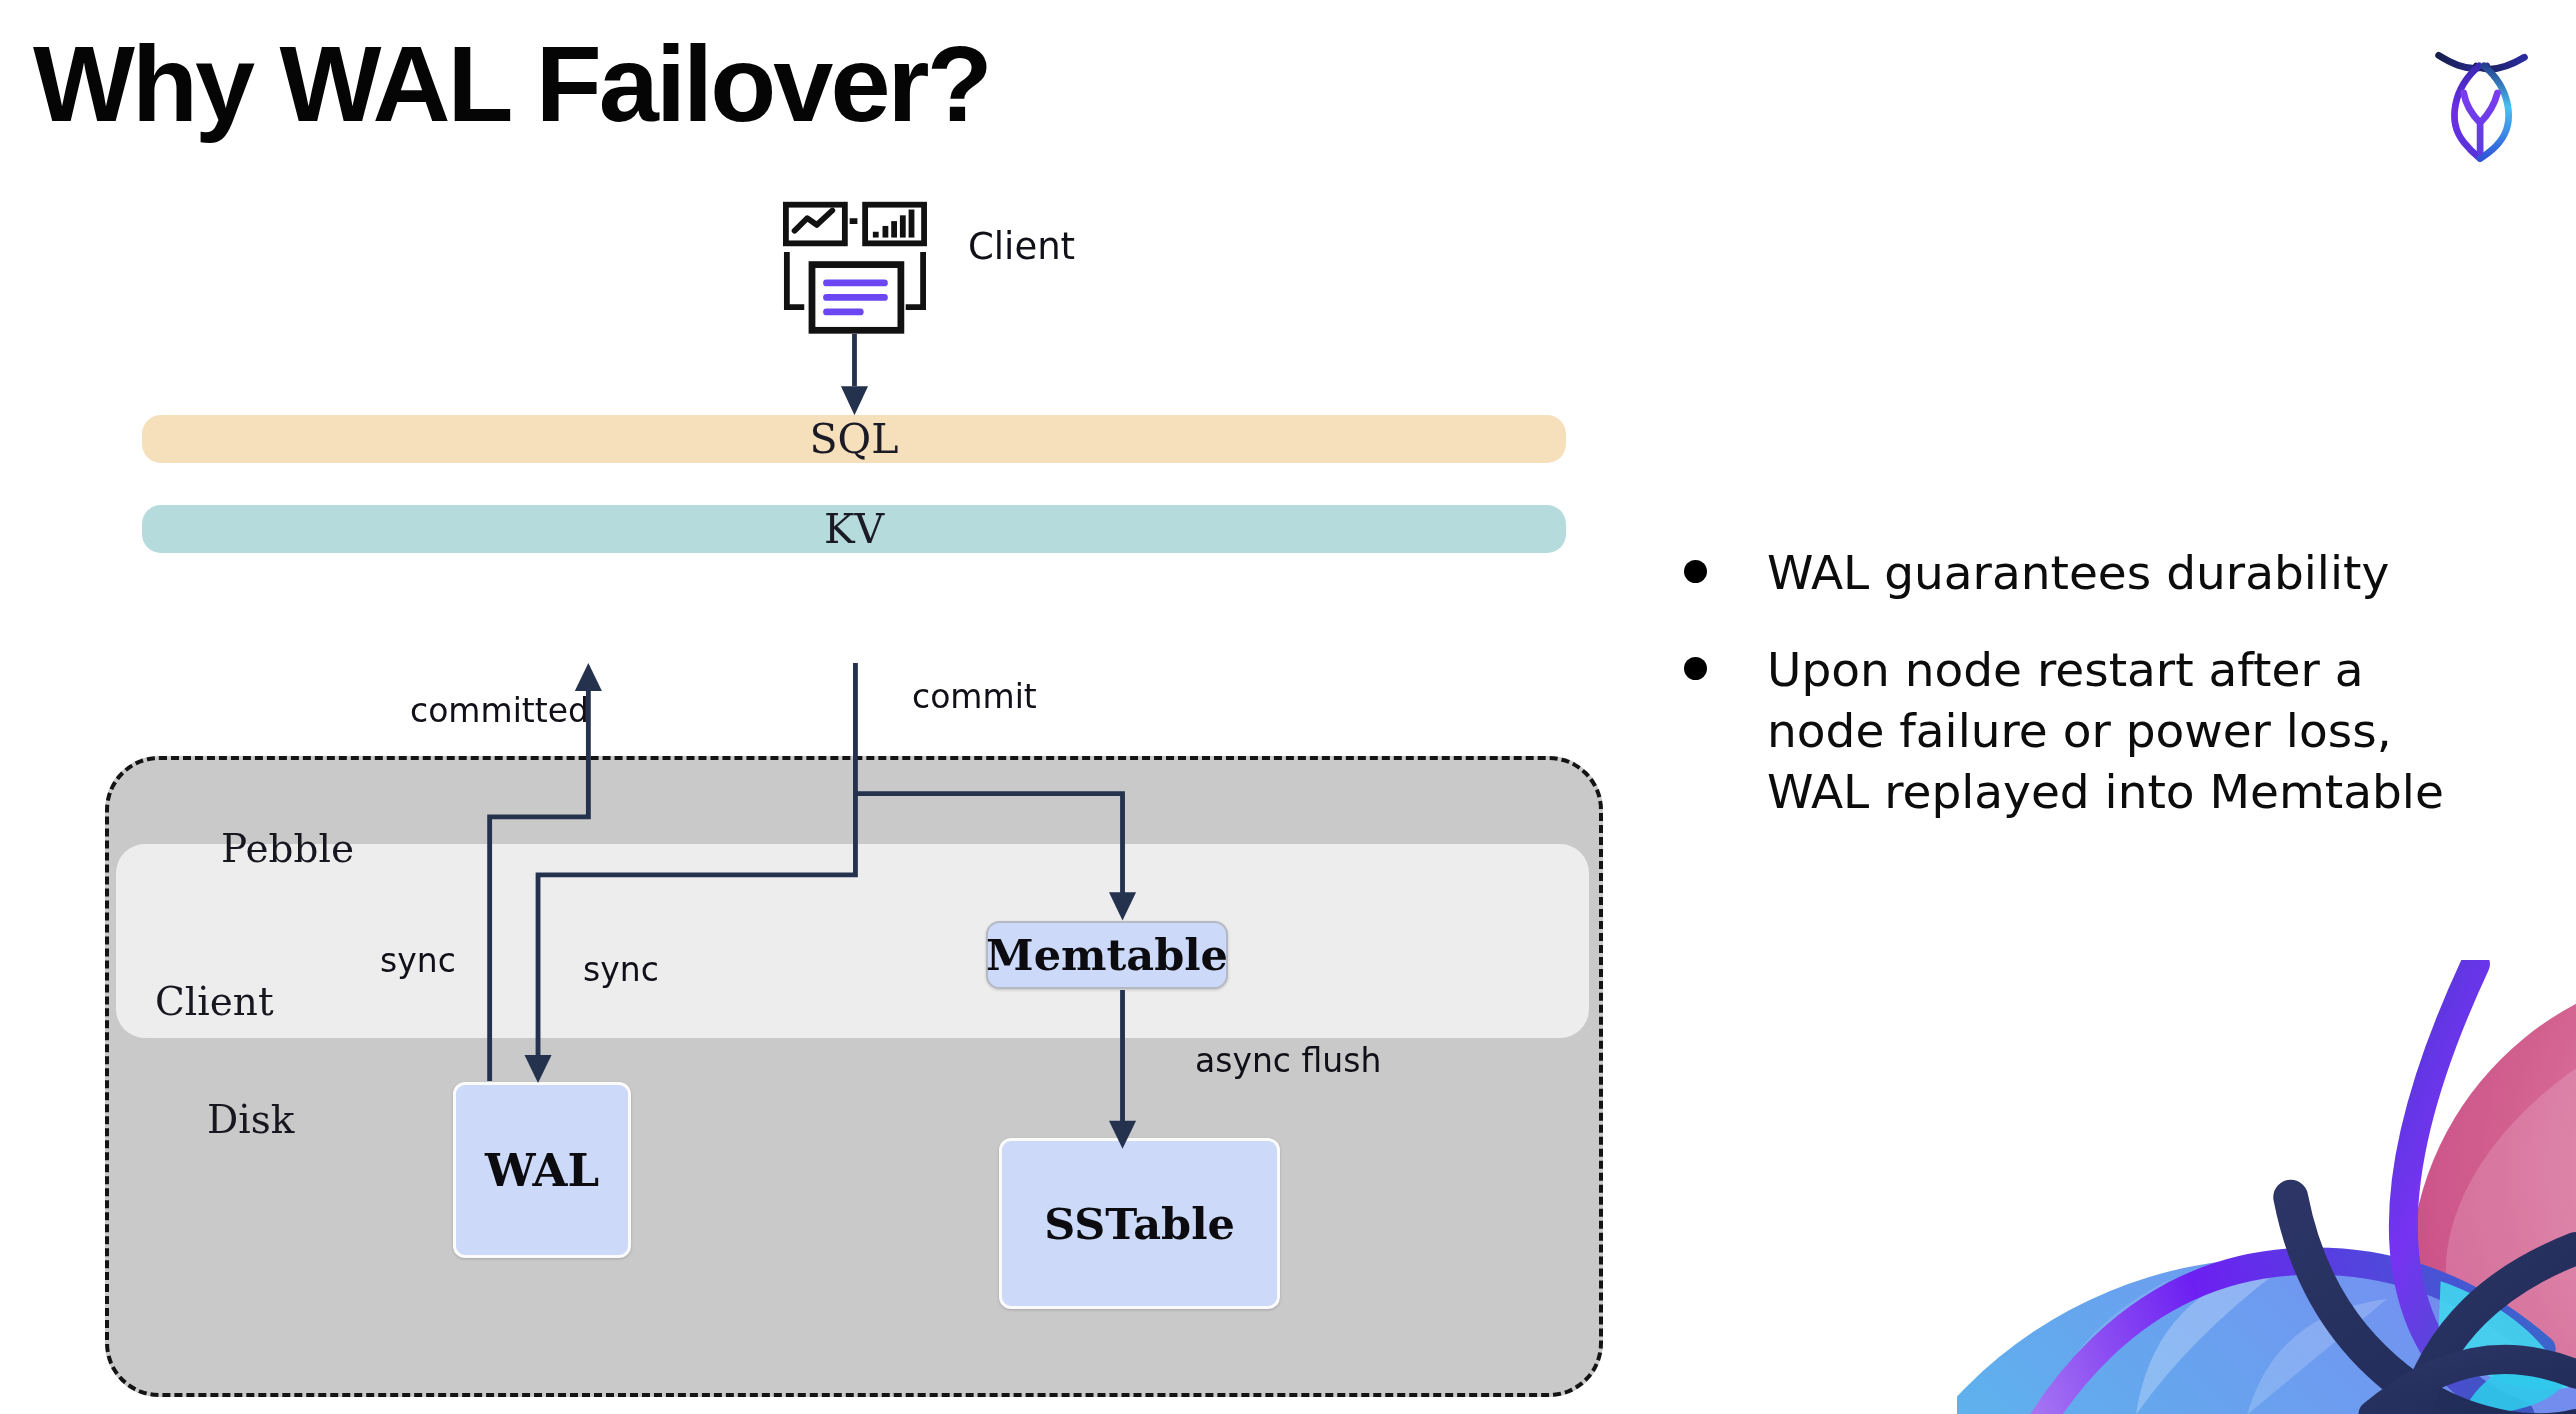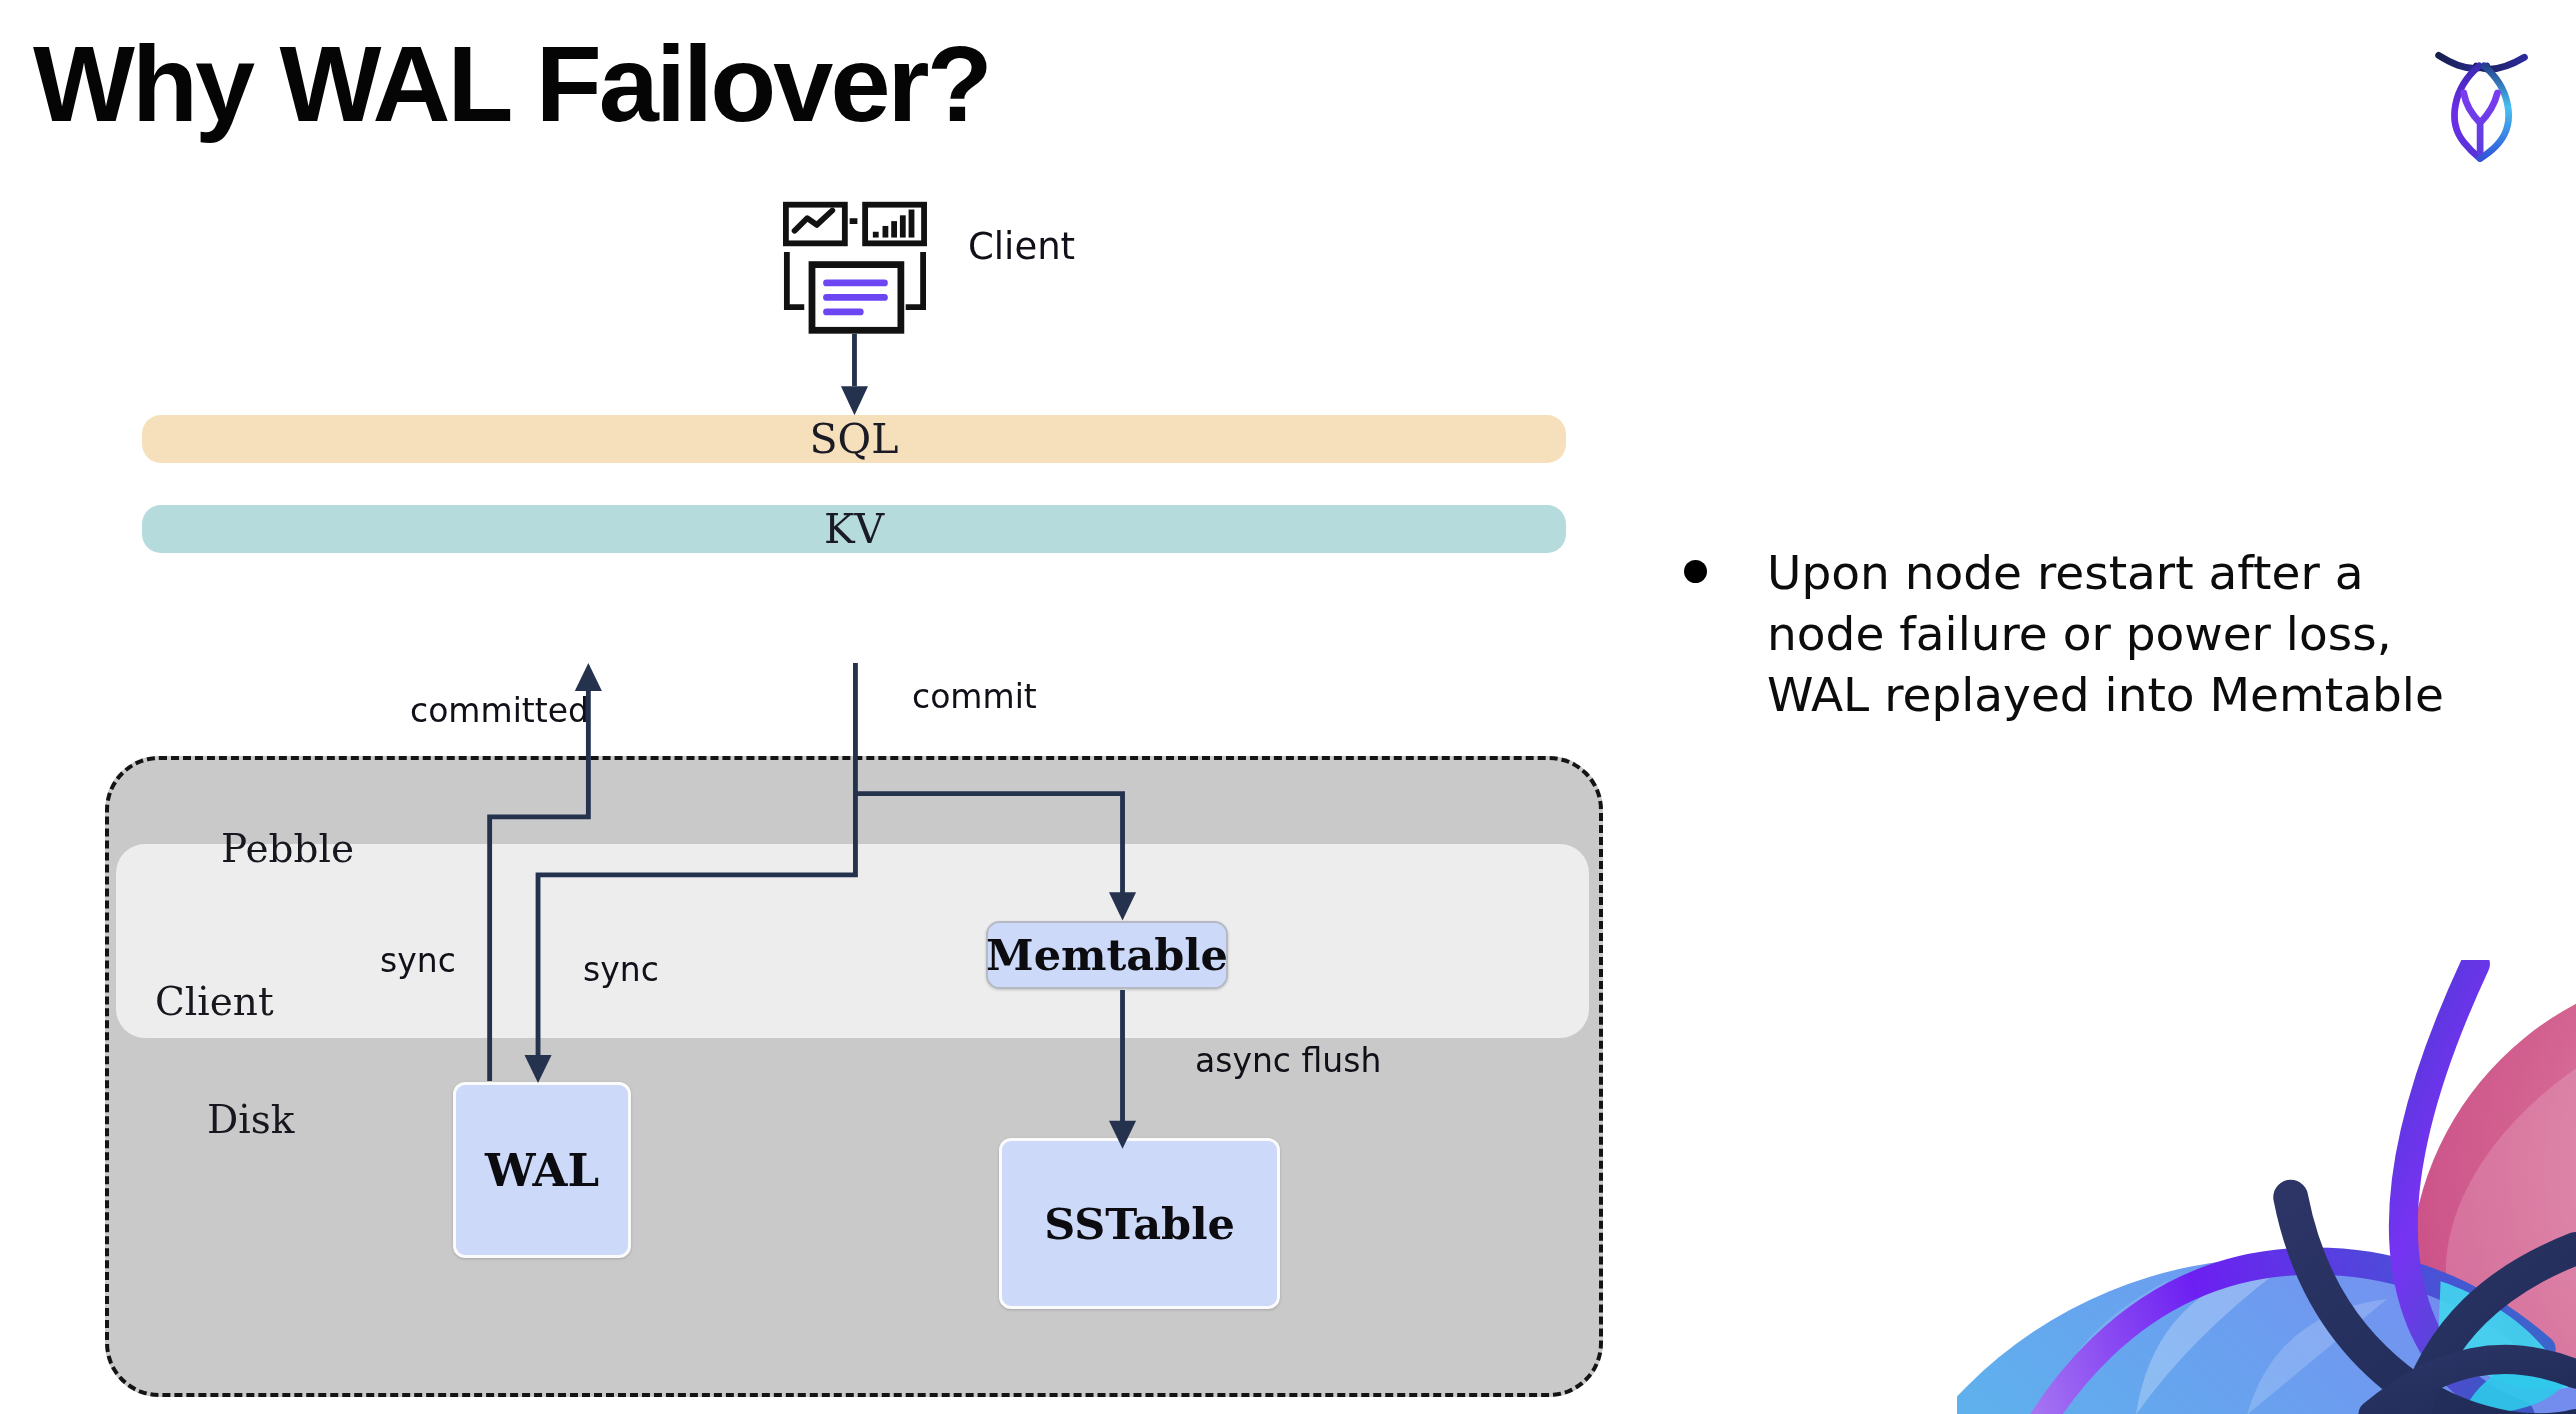--- a/index.html
+++ b/index.html
@@ -199,20 +199,24 @@
       <polygon points="608,685 594,714 622,714"></polygon>
       <polygon points="556,1119 542,1090 570,1090"></polygon>
       <polygon points="1160,951 1146,922 1174,922"></polygon>
       <polygon points="1160,1187 1146,1158 1174,1158"></polygon>
     </g>
   </svg>
 
   <div class="bullets">
     <div class="bullet">
       <span class="dot"></span>
+      <span class="bullet-text">WAL guarantees durability</span>
+    </div>
+    <div class="bullet">
+      <span class="dot"></span>
       <span class="bullet-text">Upon node restart after a
 node failure or power loss,
 WAL replayed into Memtable</span>
     </div>
   </div>
 
   <svg class="corner-art" width="619" height="455" viewBox="0 0 640 470">
     <defs>
       <radialGradient id="pinkG" cx="0.62" cy="0.32" r="0.85">
         <stop offset="0" stop-color="#e694b5"></stop>

